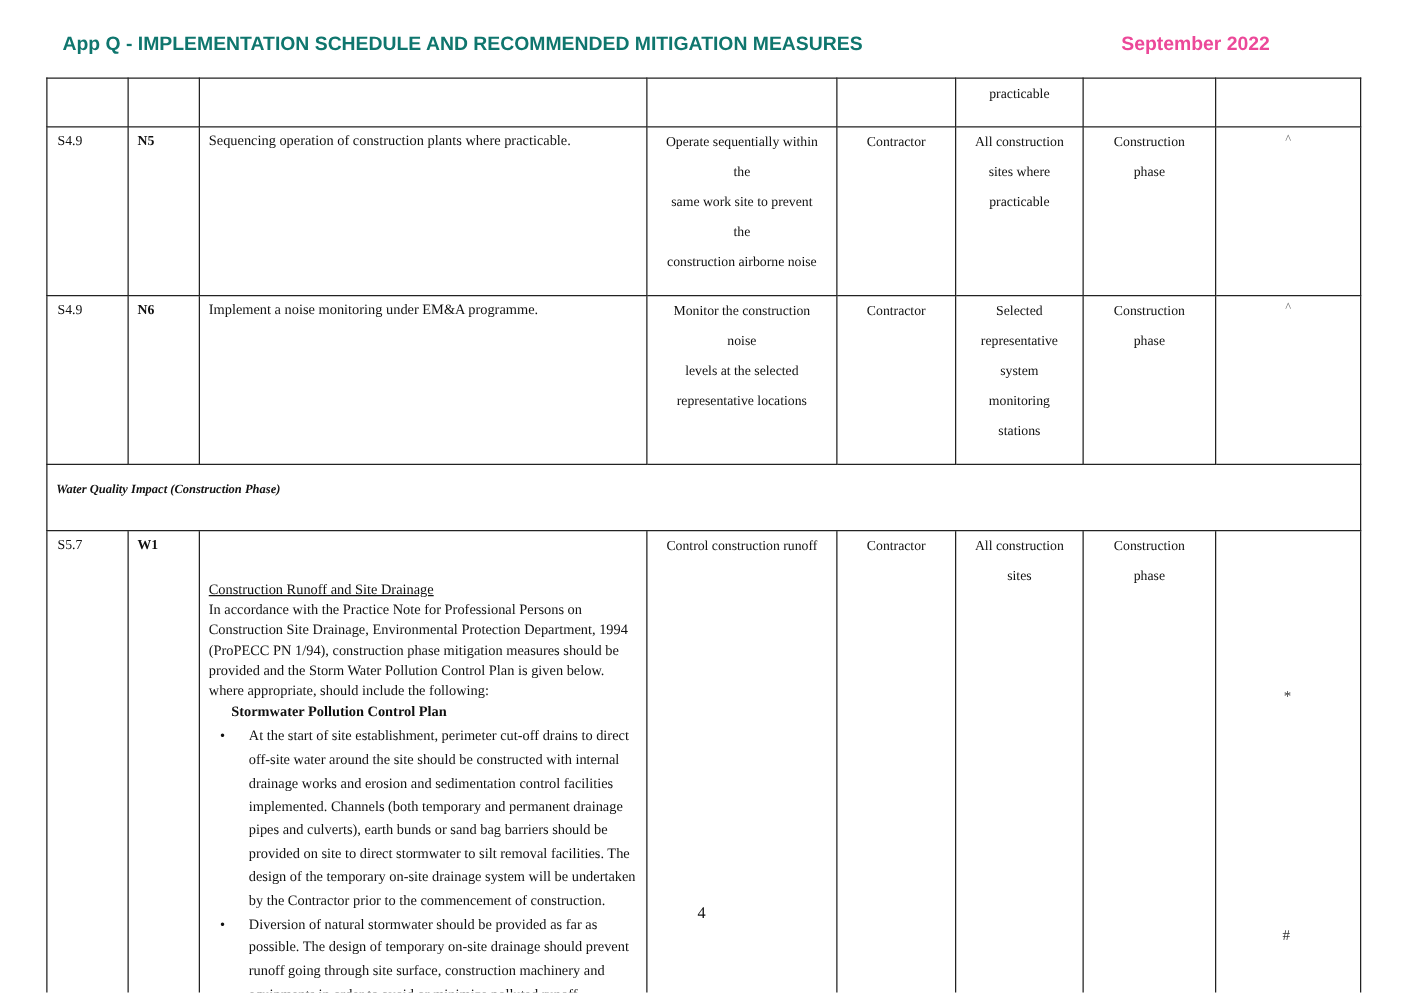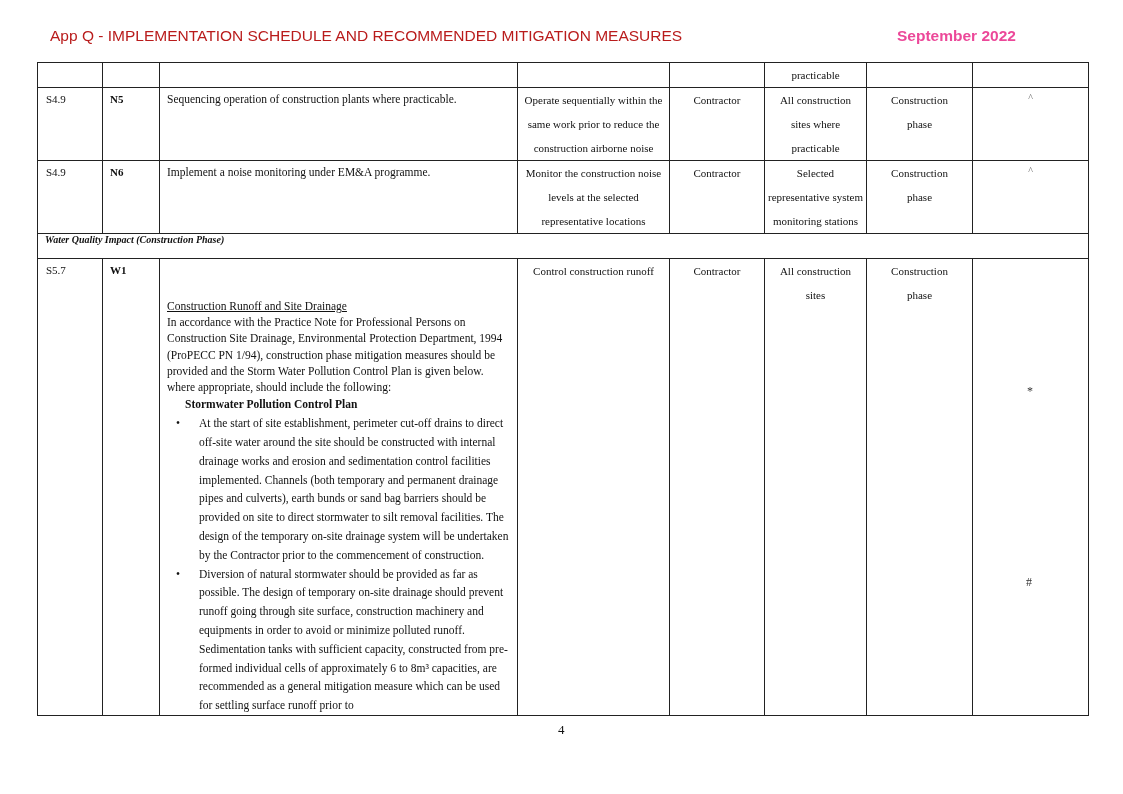--- a/index.html
+++ b/index.html
@@ -1,33 +1,33 @@
 <!DOCTYPE html>
 <html><head>
   <meta charset="utf-8">
   <style>
     html, body { margin: 0; padding: 0; background: #ffffff; }
     body { width: 1123px; height: 794px; position: relative; overflow: hidden; }
     .hdr-title {
       position: absolute; left: 50px; top: 27px;
-      font-family: "Liberation Sans", sans-serif; font-weight: normal; font-size: 15.5px; color: #b91c1c;
+      font-family: "Liberation Sans", sans-serif; font-weight: bold; font-size: 15.5px; color: #0f766e;
       letter-spacing: 0px;
     }
     .hdr-date {
       position: absolute; left: 897px; top: 27px;
       font-family: "Liberation Sans", sans-serif; font-weight: bold; font-size: 15.5px; color: #ec4899;
     }
     table.sched {
       position: absolute; left: 37px; top: 62px;
       border-collapse: collapse; table-layout: fixed;
       width: 1051px;
       font-family: "Liberation Serif", serif; font-size: 11px; color: #111;
     }
     table.sched td {
-      border: 1.3px solid #222; vertical-align: top; padding: 0;
+      border: 1.3px solid #222; vertical-align: top; padding: 14px;
     }
     .c-ref { padding: 5px 0 0 8px !important; }
     .c-id { padding: 5px 0 0 7px !important; font-weight: bold; }
     .c-text { padding: 3px 4px 0 7px !important; font-size: 11.5px; line-height: 17px; }
     .c-center { text-align: center; line-height: 24px; padding-top: 0px !important; }
     .c-center .ln { display: block; }
     .c-mark { text-align: center; color: #666; font-size: 10px; padding-top: 4px !important; }
     .section-row td { height: 24px; vertical-align: middle; padding-left: 7px !important; font-weight: bold; font-style: italic; font-size: 10px; }
     .u { text-decoration: underline; margin-top: 36px; }
     .plan-title { font-weight: bold; margin-left: 18px; line-height: 19px; }
@@ -71,21 +71,21 @@
     <td></td>
     <td></td>
   </tr>
 
   <tr style="height:72px">
     <td class="c-ref">S4.9</td>
     <td class="c-id">N5</td>
     <td class="c-text">Sequencing operation of construction plants where practicable.</td>
     <td class="c-center">
       <span class="ln">Operate sequentially within the</span>
-      <span class="ln">same work prior to reduce the</span>
+      <span class="ln">same work site to prevent the</span>
       <span class="ln">construction airborne noise</span>
     </td>
     <td class="c-center">
           <span class="ln">Contractor</span>
         </td>
     <td class="c-center">
       <span class="ln">All construction</span>
       <span class="ln">sites where</span>
       <span class="ln">practicable</span>
     </td>

